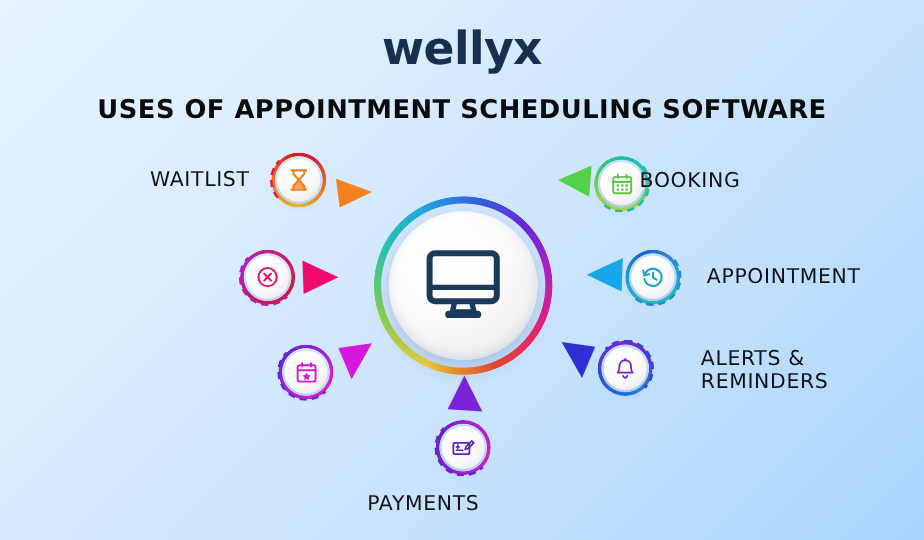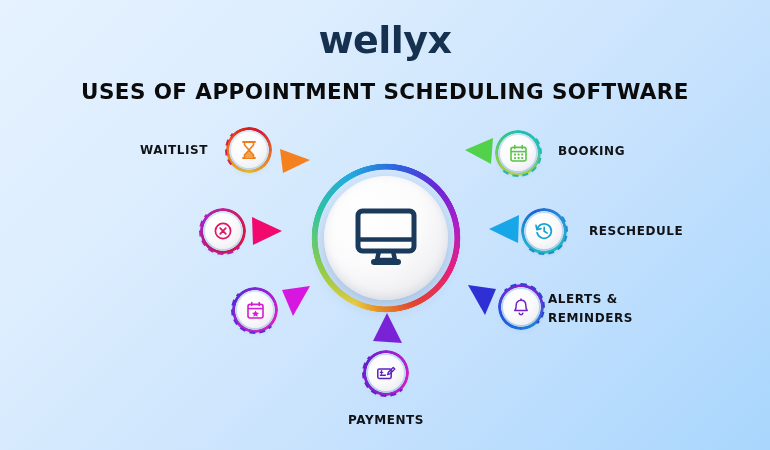--- a/index.html
+++ b/index.html
@@ -119,31 +119,31 @@
     box-shadow: 0 3px 7px rgba(40,70,120,0.20);
     display: flex;
     align-items: center;
     justify-content: center;
   }
   .node-disc svg { display: block; }
 
   
   .node-label {
     position: absolute;
-    font-size: 12px;
-    font-weight: 700;
+    font-size: 17px;
+    font-weight: 400;
     letter-spacing: 0.55px;
     color: #111215;
     line-height: 19px;
     font-family: "DejaVu Sans", sans-serif;
     white-space: pre-line;
   }
   .label-right { text-align: left; }
   .label-left  { text-align: right; }
-  .label-center{ text-align: center; }
+  .label-center{ text-align: left; }
 
   
   .arrow { position: absolute; }
   .arrow svg { display: block; }
 </style>
 </head>
 <body>
 
 <div id="infographic">
 
@@ -255,42 +255,42 @@
           <path d="M9 1 V2.2" stroke="#7322c9" stroke-width="1.5" stroke-linecap="round"></path>
         </svg>
       </span>
     </div>
   </div>
   <div class="arrow" style="left:466px; top:283px;">
     <svg width="32" height="34" viewBox="0 0 32 34">
       <path d="M30 6 L2 2 L19 32 Z" fill="#2f2fd6"></path>
     </svg>
   </div>
-  <div class="node-label label-right" style="left:548px; top:290px; width:180px;">ALERTS &amp;
+  <div class="node-label label-right" style="left:584px; top:290px; width:180px;">ALERTS &amp;
 REMINDERS</div>
 
   <div class="node" style="left:521px; top:208px;">
     <div class="node-ring solid" style="background: conic-gradient(from 185deg, #1fc9c0 0deg, #1fa9d8 70deg, #1f63d8 150deg, #2f8fd6 230deg, #1fc4c4 310deg, #1fc9c0 360deg);"></div>
     <div class="node-dashoverlay" style="border:2.2px dashed #1f8ed6; border-left-color:transparent; border-top-color:transparent;"></div>
     <div class="node-disc">
       <span>
         <svg width="20" height="20" viewBox="0 0 20 20" fill="none">
           <path d="M3.2 8.2 A7.2 7.2 0 1 1 3.1 11.6" stroke="#16a3d1" stroke-width="1.7" fill="none" stroke-linecap="round"></path>
           <path d="M2 4.4 L2.9 8.6 L7 7.6" stroke="#16a3d1" stroke-width="1.7" fill="none" stroke-linejoin="round" stroke-linecap="round"></path>
           <path d="M10.2 6.4 V10.3 L13.1 12" stroke="#16a3d1" stroke-width="1.7" stroke-linecap="round" stroke-linejoin="round"></path>
         </svg>
       </span>
     </div>
   </div>
   <div class="arrow" style="left:487px; top:213px;">
     <svg width="34" height="32" viewBox="0 0 34 32">
       <path d="M32 2 L2 16 L31 30 Z" fill="#17a6e8"></path>
     </svg>
   </div>
-  <div class="node-label label-right" style="left:589px; top:222px; width:180px;">RESCHEDULE</div>
+  <div class="node-label label-right" style="left:589px; top:222px; width:180px;">APPOINTMENT</div>
 
   <div class="node" style="left:495px; top:130px;">
     <div class="node-ring solid" style="background: conic-gradient(from 190deg, #c7e04a 0deg, #8fd44a 60deg, #3fc97e 120deg, #1fbfae 180deg, #2fc4b8 250deg, #a8db4a 320deg, #c7e04a 360deg);"></div>
     <div class="node-dashoverlay" style="border:2.2px dashed #1fbfae; border-left-color:transparent; border-top-color:transparent;"></div>
     <div class="node-disc">
       <span>
         <svg width="19" height="19" viewBox="0 0 19 19" fill="none">
           <rect x="2" y="3.4" width="15" height="13.6" rx="2" stroke="#5cc44a" stroke-width="1.6"></rect>
           <path d="M2 7.6 H17" stroke="#5cc44a" stroke-width="1.6"></path>
           <path d="M5.8 1.6 V4.4 M13.2 1.6 V4.4" stroke="#5cc44a" stroke-width="1.6" stroke-linecap="round"></path>
@@ -304,15 +304,15 @@
           </g>
         </svg>
       </span>
     </div>
   </div>
   <div class="arrow" style="left:463px; top:136px;">
     <svg width="32" height="32" viewBox="0 0 32 32">
       <path d="M30 2 L2 14 L28 28 Z" fill="#52d14a"></path>
     </svg>
   </div>
-  <div class="node-label label-right" style="left:558px; top:142px; width:180px;">BOOKING</div>
+  <div class="node-label label-right" style="left:533px; top:142px; width:180px;">BOOKING</div>
 
 </div>
 
 </body></html>

